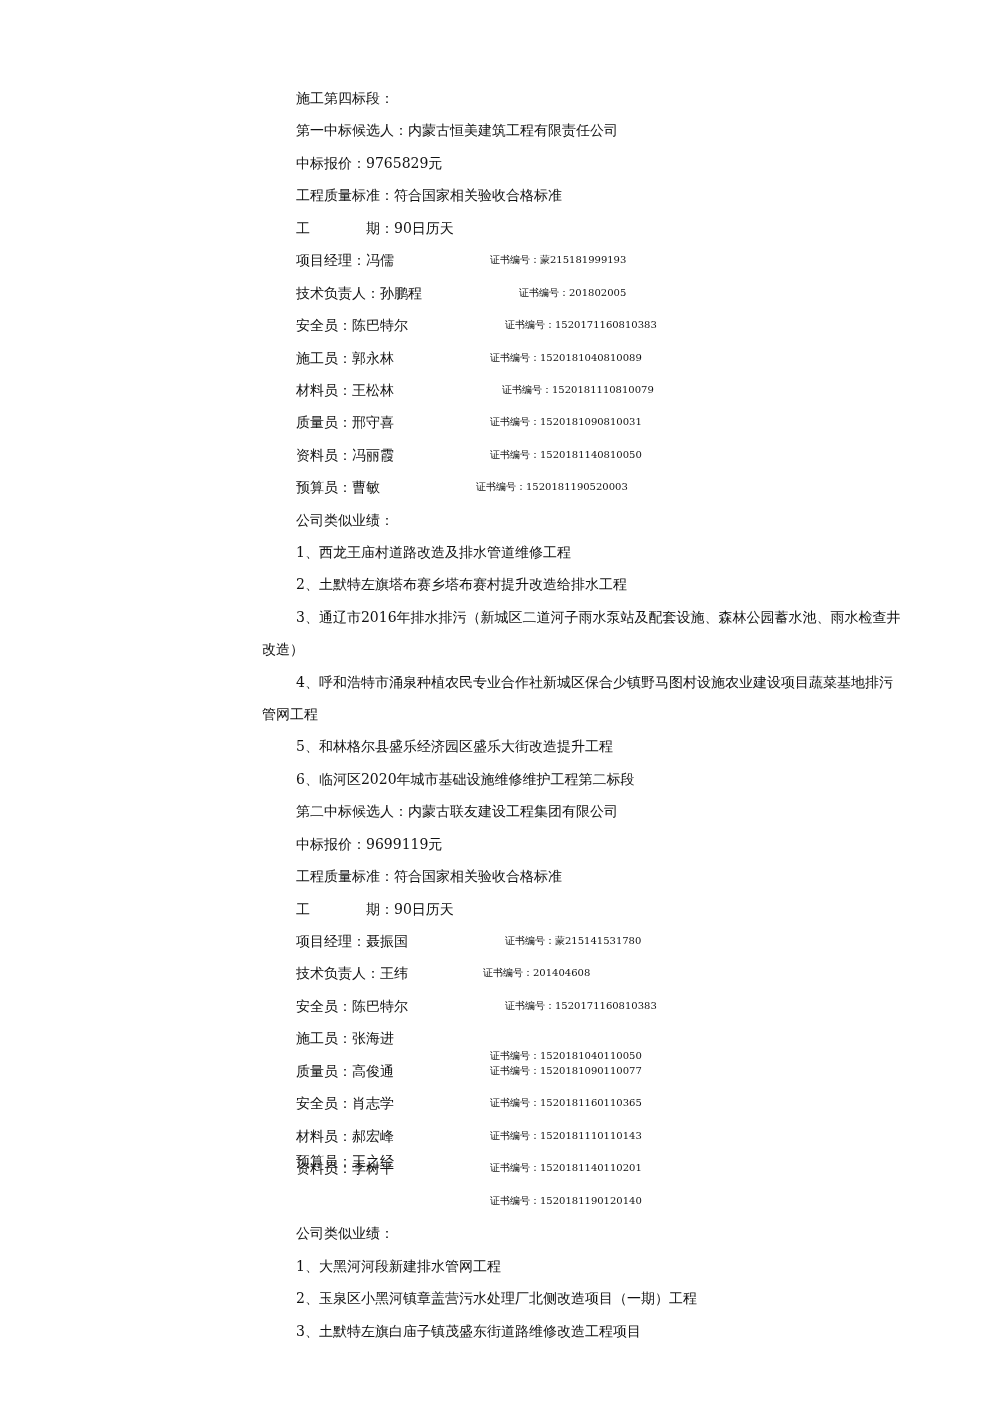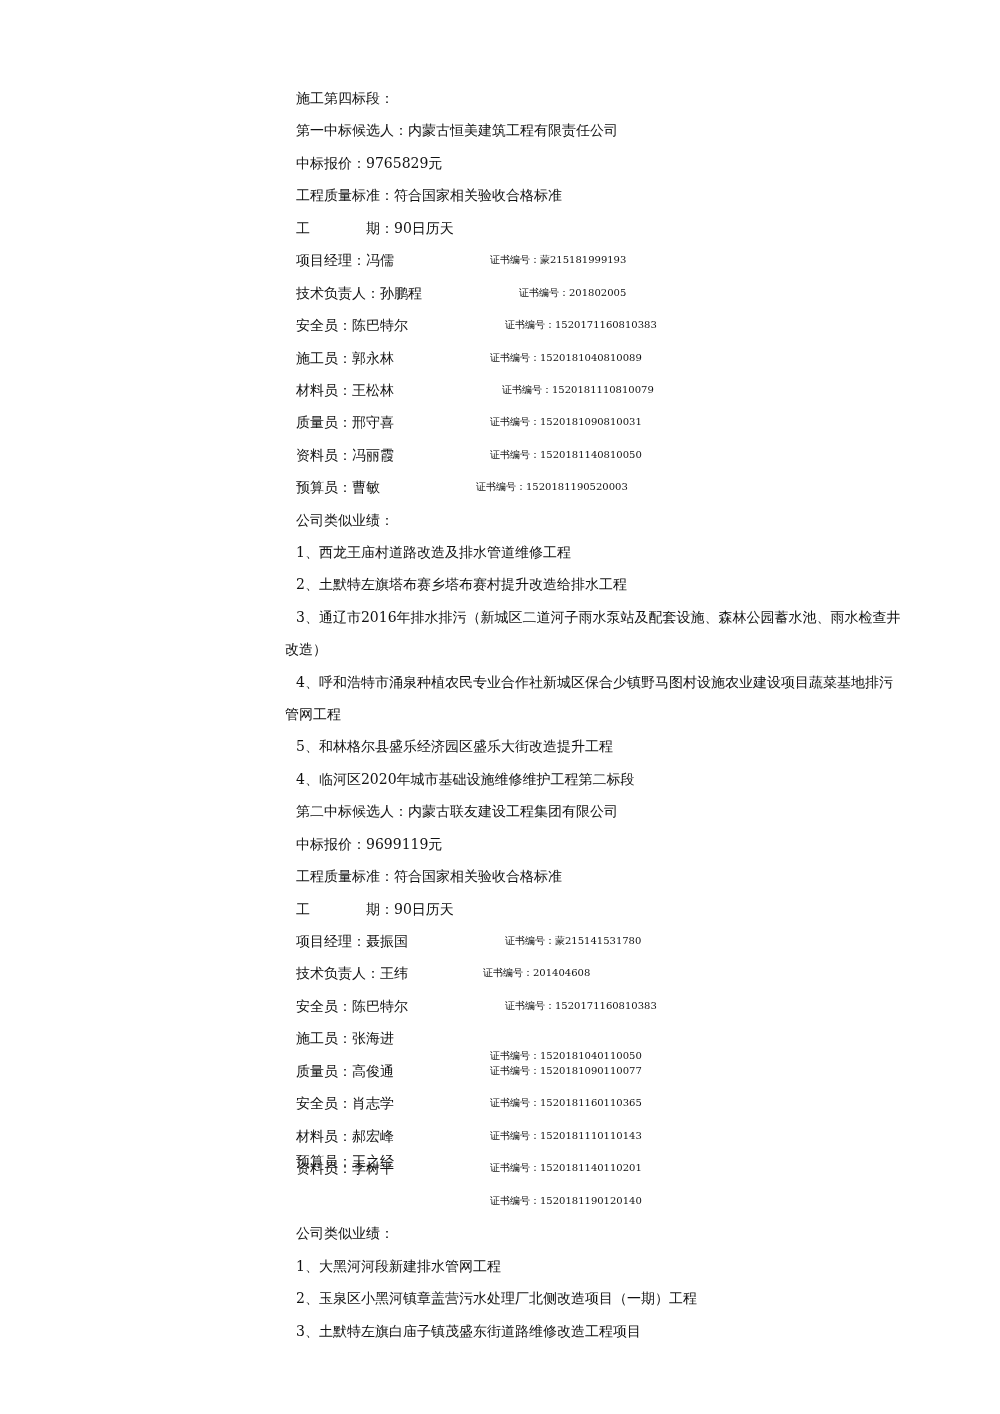--- a/index.html
+++ b/index.html
@@ -1,19 +1,19 @@
 <!DOCTYPE html>
 <html><head>
 <meta charset="utf-8">
 <style>
   html, body { margin: 0; padding: 0; background: #ffffff; }
   body { width: 1000px; height: 1414px; position: relative; overflow: hidden;
          font-family: "DejaVu Serif", "Liberation Serif", serif; color: #111; }
   .line { position: absolute; left: 296px; font-size: 14px; line-height: 18px; white-space: nowrap; }
-  .wrap { left: 262px; margin-left: 23px; }
+  .wrap { left: 262px; }
   .cert { position: absolute; font-size: 10px; line-height: 18px; white-space: nowrap; }
   .gap { display: inline-block; width: 56px; }
 </style>
 </head>
 <body>
 
 <div>
 
   <div class="line" style="top:89px">施工第四标段：</div>
 
@@ -47,21 +47,21 @@
   <div class="cert" style="top:478px;left:476px"><span>证书编号：</span><span>1520181190520003</span></div>
 
   <div class="line" style="top:511px">公司类似业绩：</div>
   <div class="line" style="top:543px">1、西龙王庙村道路改造及排水管道维修工程</div>
   <div class="line" style="top:575px">2、土默特左旗塔布赛乡塔布赛村提升改造给排水工程</div>
   <div class="line" style="top:608px">3、通辽市2016年排水排污（新城区二道河子雨水泵站及配套设施、森林公园蓄水池、雨水检查井</div>
   <div class="line wrap" style="top:640px">改造）</div>
   <div class="line" style="top:673px">4、呼和浩特市涌泉种植农民专业合作社新城区保合少镇野马图村设施农业建设项目蔬菜基地排污</div>
   <div class="line wrap" style="top:705px">管网工程</div>
   <div class="line" style="top:737px">5、和林格尔县盛乐经济园区盛乐大街改造提升工程</div>
-  <div class="line" style="top:770px">4、临河区2020年城市基础设施维修维护工程第二标段</div>
+  <div class="line" style="top:770px">6、临河区2020年城市基础设施维修维护工程第二标段</div>
 
   <div class="line" style="top:802px"><span>第二中标候选人：</span><span>内蒙古联友建设工程集团有限公司</span></div>
   <div class="line" style="top:835px"><span>中标报价：</span><span>9699119元</span></div>
   <div class="line" style="top:867px"><span>工程质量标准：</span><span>符合国家相关验收合格标准</span></div>
   <div class="line" style="top:900px"><span>工</span><span class="gap"></span><span>期：</span><span>90日历天</span></div>
 
   <div class="line" style="top:932px"><span>项目经理：</span><span>聂振国</span></div>
   <div class="cert" style="top:932px;left:505px"><span>证书编号：</span><span>蒙215141531780</span></div>
 
   <div class="line" style="top:964px"><span>技术负责人：</span><span>王纬</span></div>

